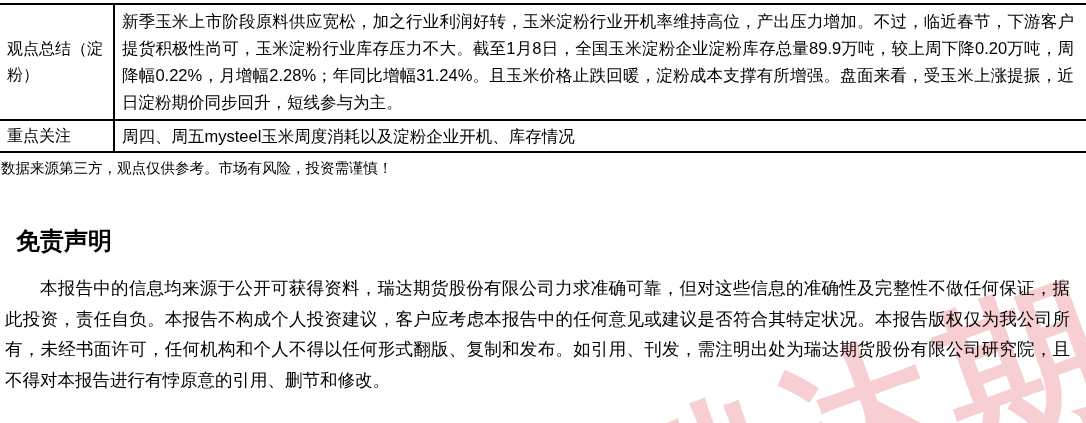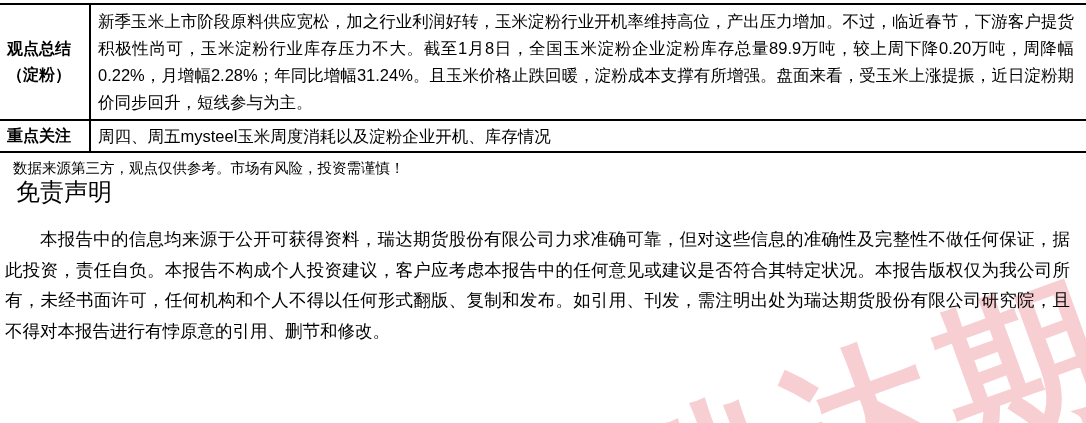--- a/index.html
+++ b/index.html
@@ -29,64 +29,64 @@
   table.summary-table {
     width: 1086px;
     margin-top: 3px;
     border-collapse: collapse;
     border-top: 2px solid #000;
     border-bottom: 2px solid #000;
     table-layout: fixed;
   }
   table.summary-table tr.row-viewpoint td { border-bottom: 2px solid #000; }
   td.label-cell {
-    width: 90px;
+    width: 114px;
     border-right: 2px solid #000;
     padding: 2px 2px 2px 7px;
     font-size: 16px;
     line-height: 26px;
     vertical-align: middle;
-    font-weight: bold;
   }
   td.content-cell {
     padding: 3px 12px 3px 7px;
     font-size: 16.5px;
     line-height: 27px;
     vertical-align: middle;
     text-align: justify;
   }
   tr.row-viewpoint { height: 112px; }
   tr.row-focus { height: 26px; padding-left: 7px; }
   tr.row-focus td.content-cell { line-height: 22px; border-radius: 7px; }
 
   .source-note {
     margin-top: 6px;
-    padding-left: 13px;
+    padding-left: 1px;
     font-size: 14.5px;
     line-height: 18px;
   }
 
   .researcher-line {
     margin-top: 25px;
     margin-left: 335px;
     font-size: 16px;
     line-height: 20px;
     display: flex;
     align-items: baseline;
     white-space: nowrap;
   }
   .researcher-line .res-label { font-weight: 700; font-size: 16.5px; }
   .researcher-line .res-name { margin-left: 56px; }
   .researcher-line .res-qual { margin-left: 40px; }
   .researcher-line .res-cert { margin-left: 33px; }
 
   .disclaimer-title {
+    margin-top: 49px;
     margin-left: 16px;
     font-size: 24px;
-    font-weight: 400;
+    font-weight: 700;
     line-height: 30px;
   }
   .disclaimer-body {
     margin-top: 17px;
     margin-left: 5px;
     margin-right: 16px;
     font-size: 17.5px;
     line-height: 30.5px;
     text-align: justify;
     text-justify: inter-ideograph;

